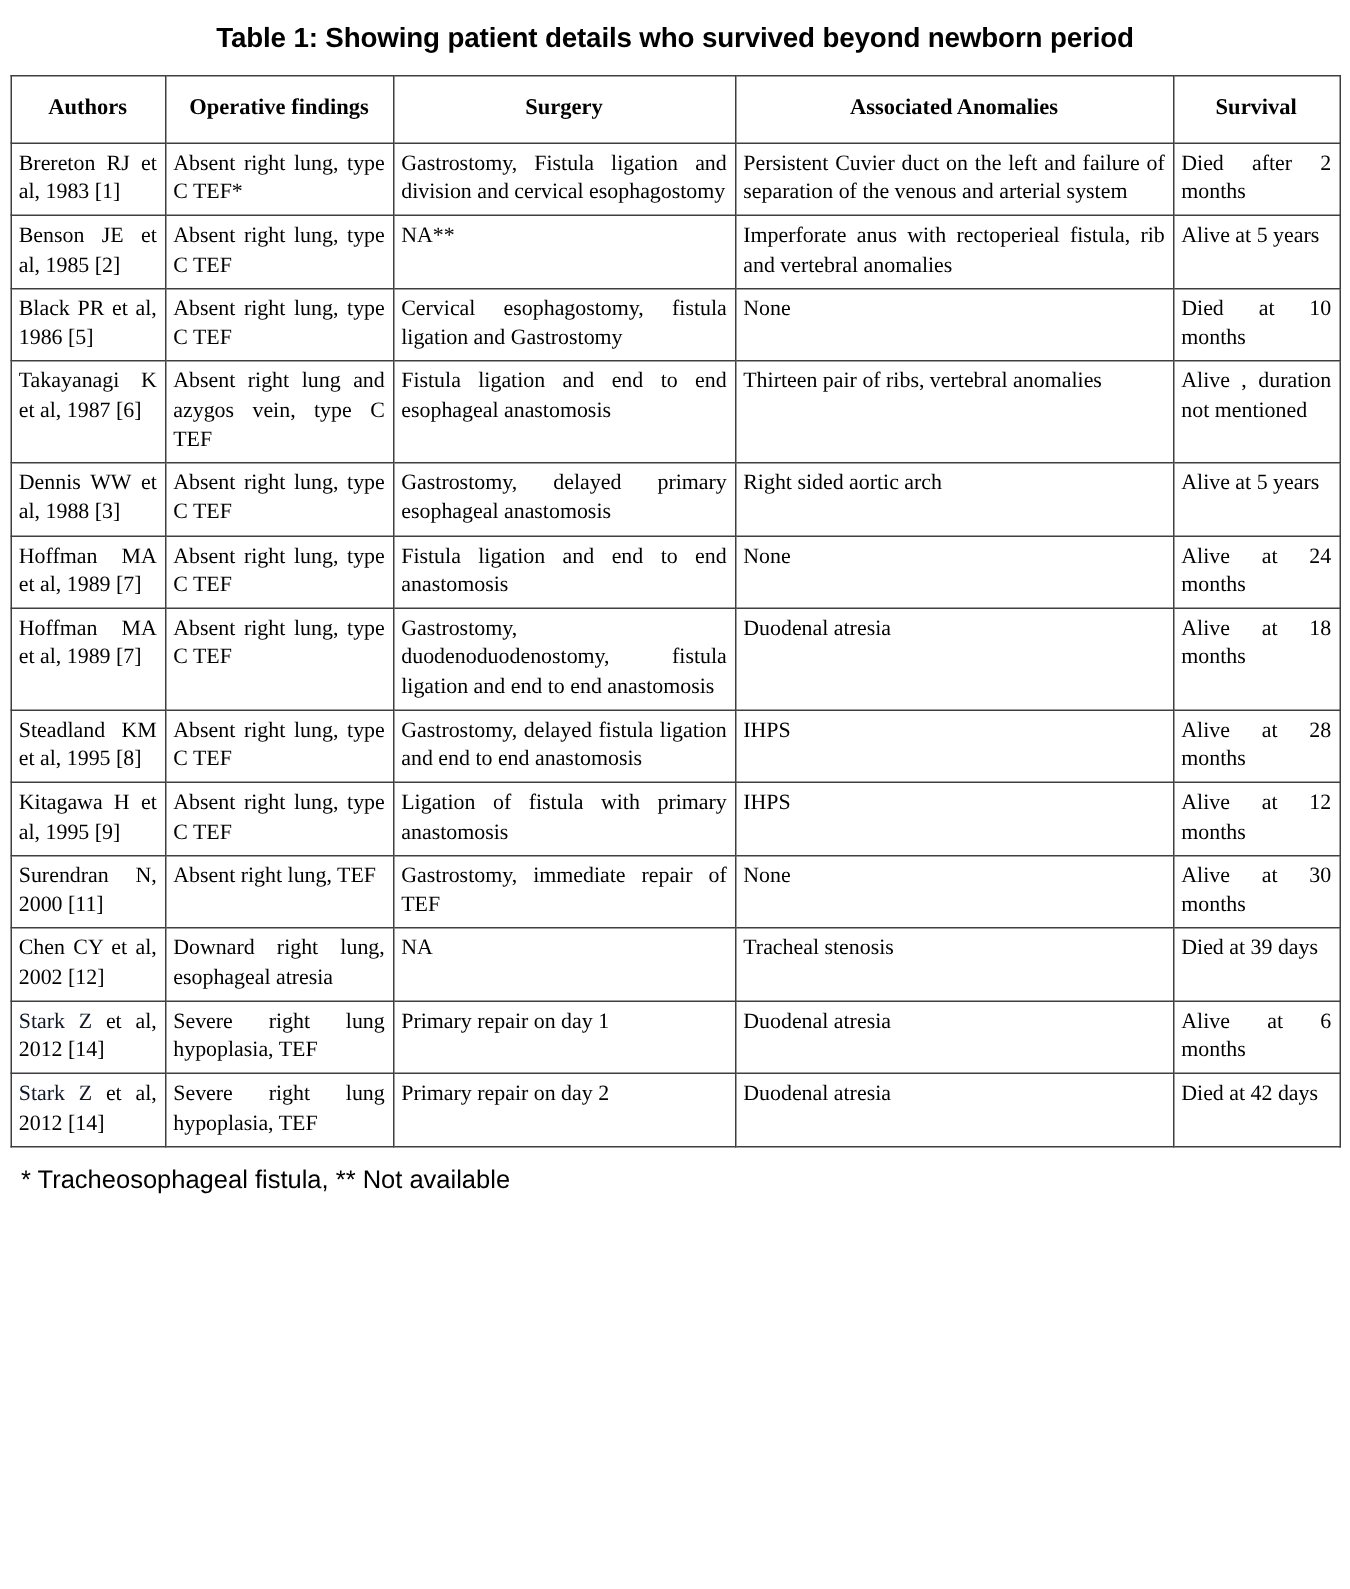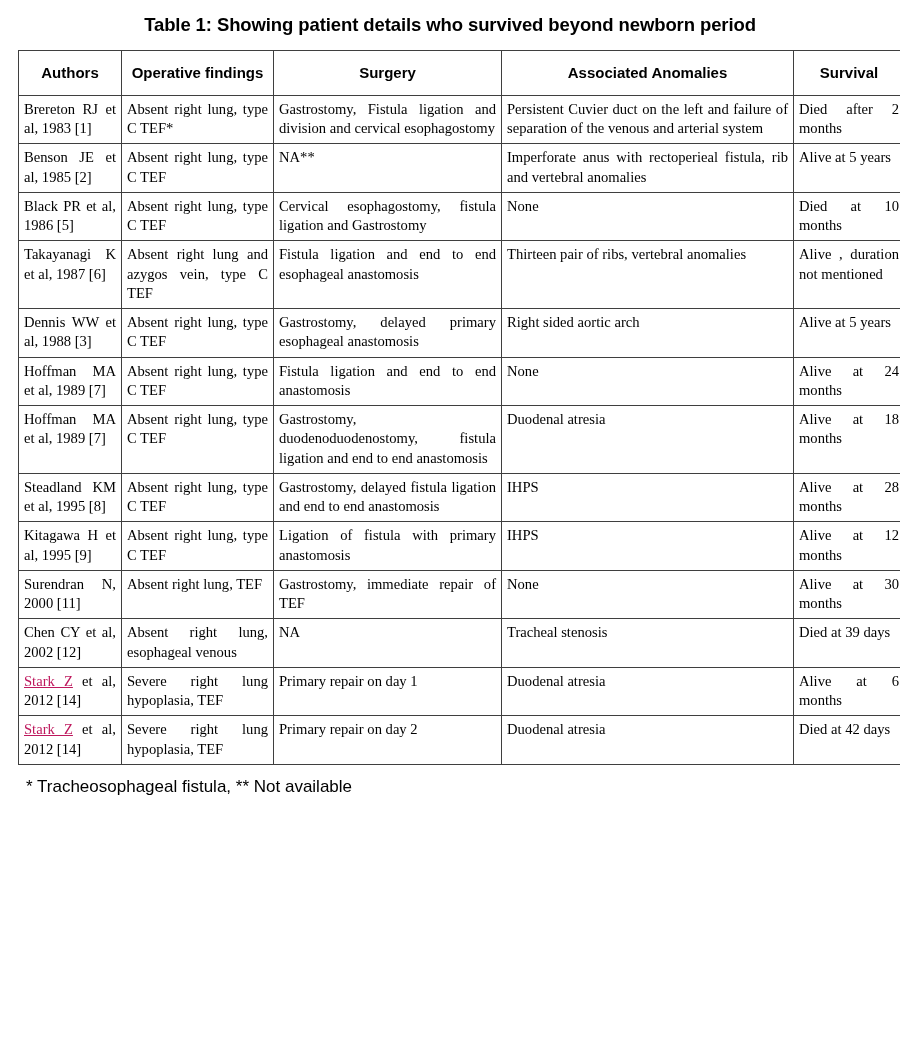--- a/index.html
+++ b/index.html
@@ -9,21 +9,21 @@
   }
   body {
     width: 900px;
     min-height: 1059px;
     font-family: "Liberation Serif", serif;
     color: #000000;
   }
   .page {
     width: 900px;
     box-sizing: border-box;
-    padding: 0 18px;
+    padding: 0 6px;
   }
   .doc-title {
     font-family: "Liberation Sans", sans-serif;
     font-weight: bold;
     font-size: 18.5px;
     text-align: center;
     margin: 14px 0 14px 0;
     letter-spacing: -0.1px;
   }
   table.data-table {
@@ -34,21 +34,21 @@
     font-size: 14.6px;
     line-height: 1.32;
   }
   table.data-table th,
   table.data-table td {
     border: 1px solid #3f3f3f;
     vertical-align: top;
     padding: 4px 5px 5px 5px;
   }
   table.data-table thead th {
-    font-family: Liberation Sans, sans-serif;
+    font-family: Liberation Serif, serif;
     font-weight: bold;
     text-align: center;
     vertical-align: middle;
     font-size: 15px;
     padding: 12px 4px 12px 4px;
   }
   
   col.c0 { width: 103px; }
   col.c1 { width: 152px; }
   col.c2 { width: 228px; }
@@ -57,22 +57,21 @@
 
   td.just {
     text-align: justify;
     text-align-last: left;
     hyphens: none;
   }
   td.cell-authors { text-align: justify; text-align-last: left; }
   td.cell-survival { text-align: justify; text-align-last: left; }
 
   .link {
-    color: #be185d;
-    text-decoration: underline;
+    color: #0f172a;
   }
   .footnote {
     font-family: "Liberation Sans", sans-serif;
     font-size: 17px;
     font-weight: normal;
     margin: 12px 0 0 8px;
   }
 </style>
 </head>
 <body>
@@ -164,21 +163,21 @@
         </tr>
         <tr>
           <td class="cell-authors">Surendran N, 2000 [11]</td>
           <td class="just">Absent right lung, TEF</td>
           <td class="just">Gastrostomy, immediate repair of TEF</td>
           <td class="just">None</td>
           <td class="cell-survival">Alive at 30 months</td>
         </tr>
         <tr>
           <td class="cell-authors">Chen CY et al, 2002 [12]</td>
-          <td class="just">Absent right lung, esophageal venous</td>
+          <td class="just">Downard right lung, esophageal atresia</td>
           <td class="just">NA</td>
           <td class="just">Tracheal stenosis</td>
           <td class="cell-survival">Died at 39 days</td>
         </tr>
         <tr>
           <td class="cell-authors"><span class="link">Stark Z</span><span> et al, 2012 [14]</span></td>
           <td class="just">Severe right lung hypoplasia, TEF</td>
           <td class="just">Primary repair on day 1</td>
           <td class="just">Duodenal atresia</td>
           <td class="cell-survival">Alive at 6 months</td>

